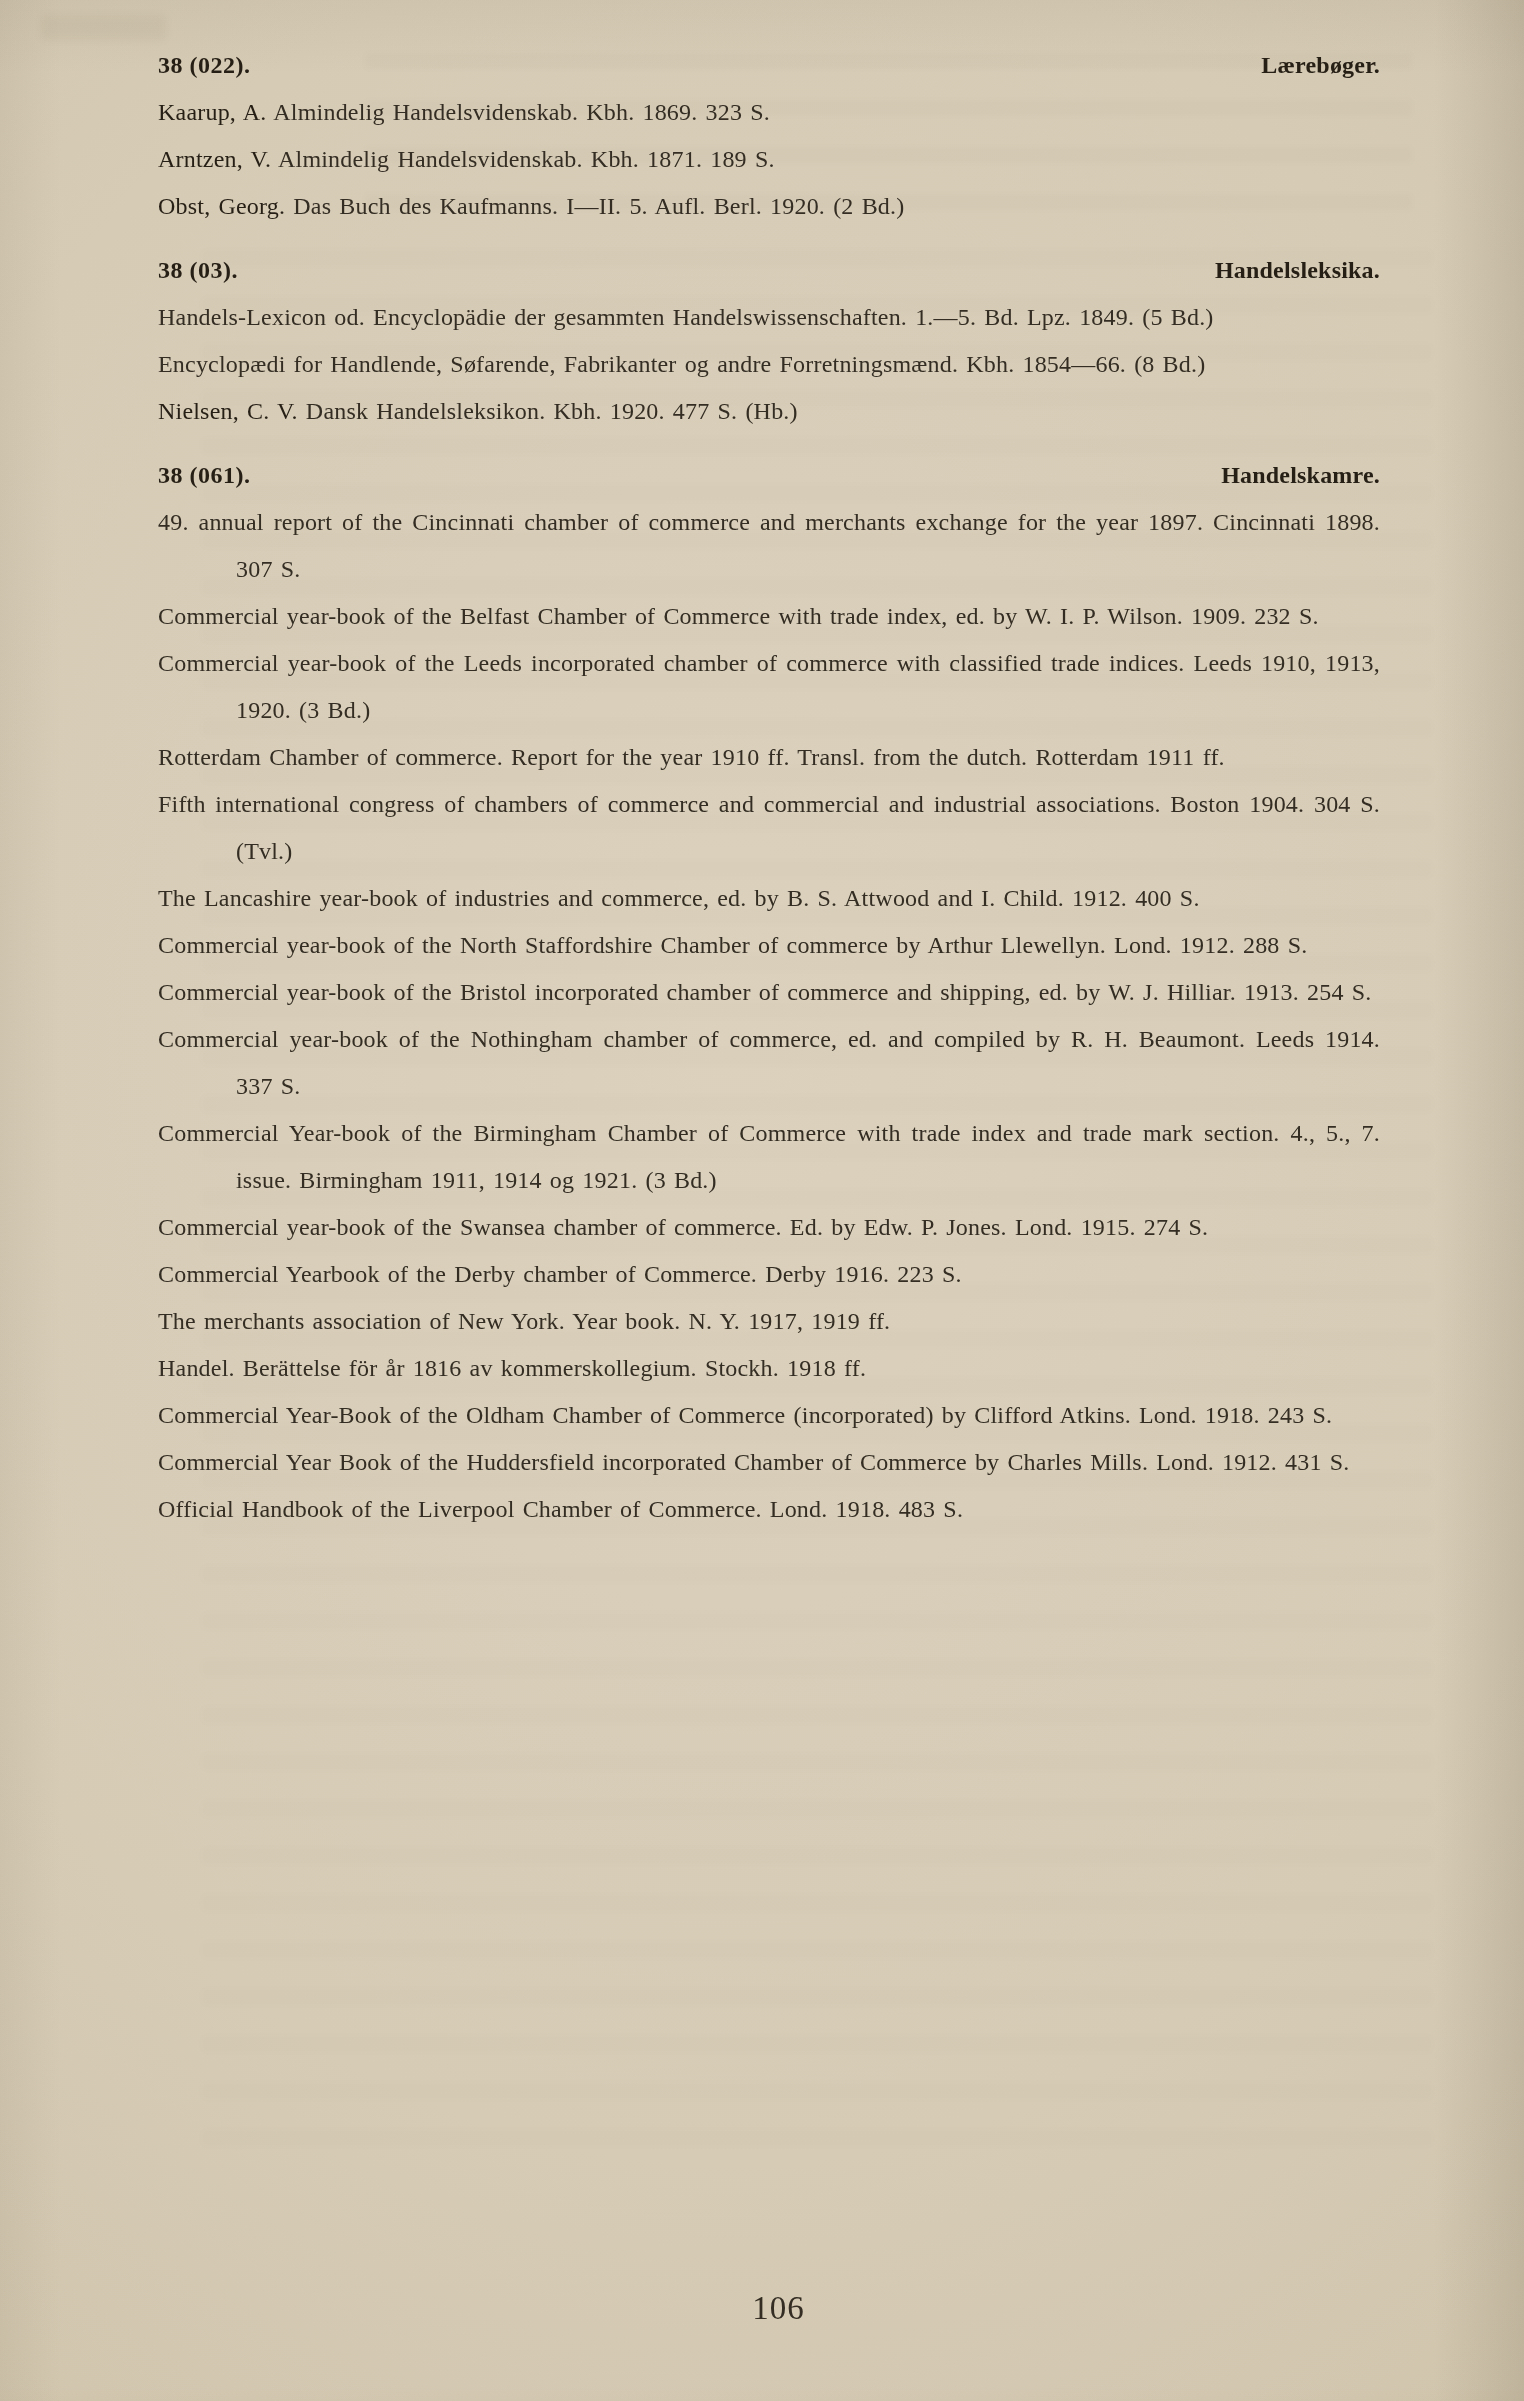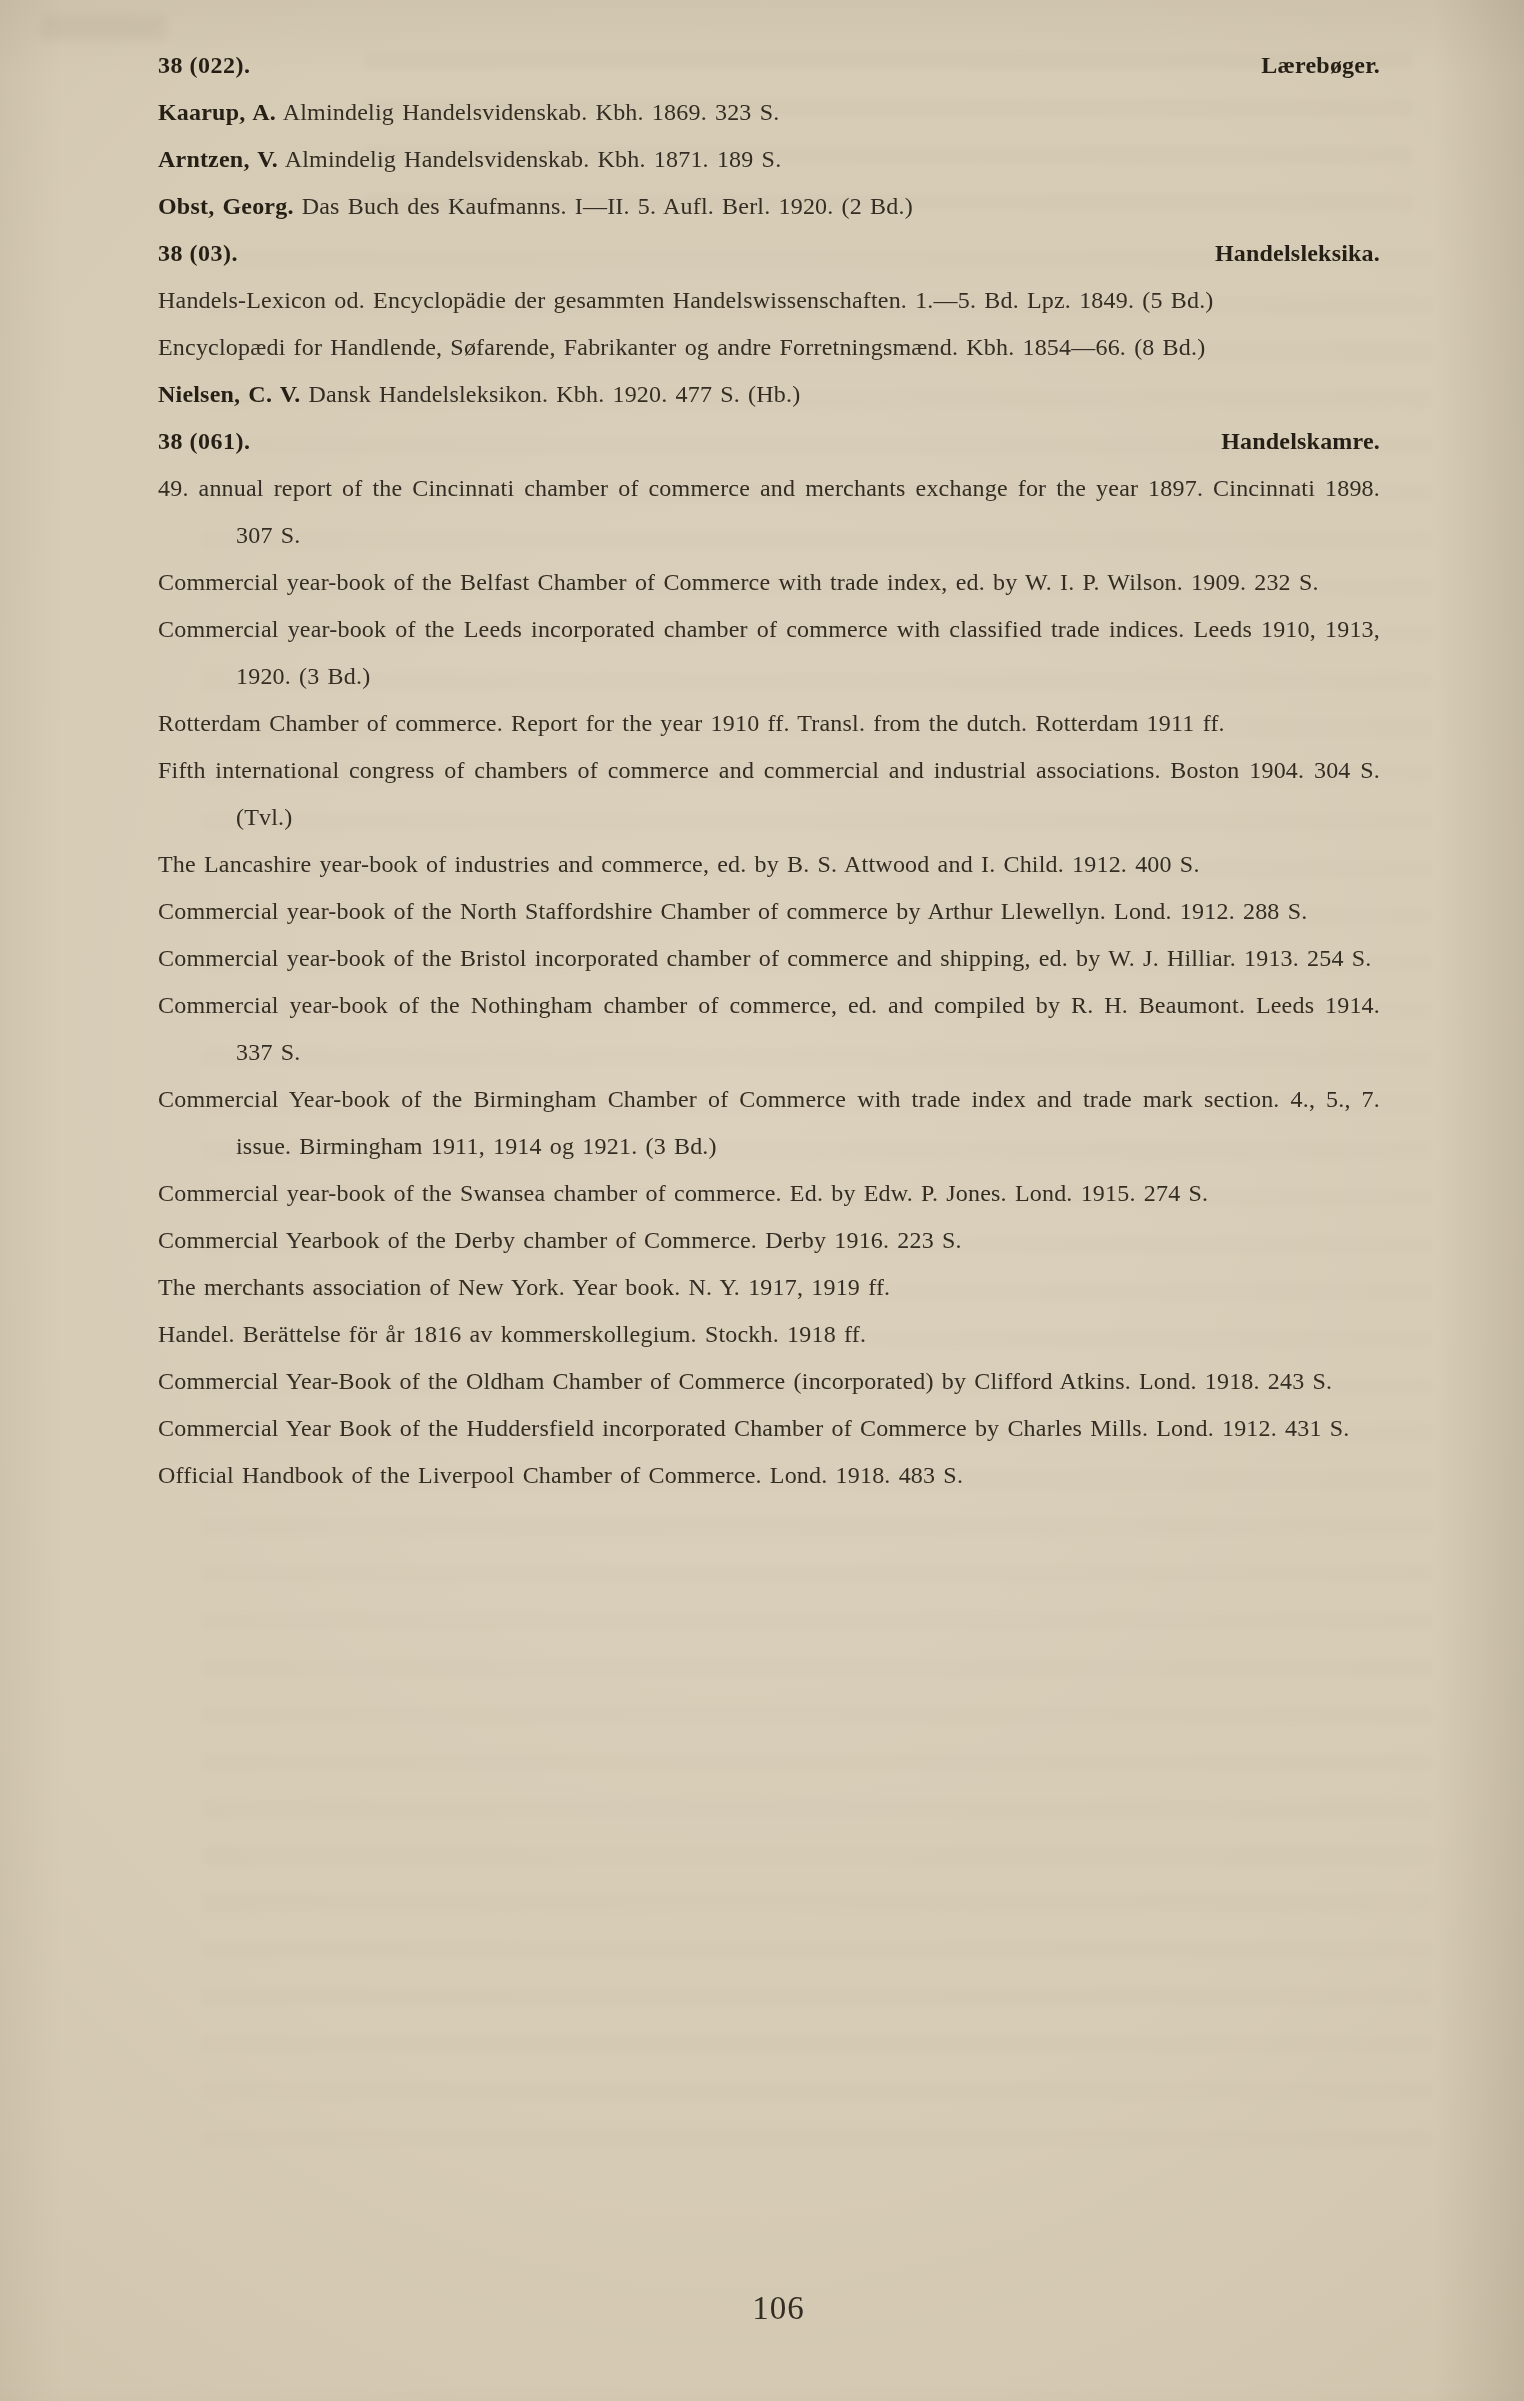--- a/index.html
+++ b/index.html
@@ -33,27 +33,27 @@
   }
   .content {
     position: absolute; left: 158px; top: 42px; width: 1222px;
     color: #342d23; font-size: 24px; line-height: 47px; letter-spacing: 0.2px;
   }
   .section-head {
     display: flex; justify-content: space-between; align-items: baseline;
     font-weight: 700; color: #261f15;
   }
   .section-head .code { letter-spacing: 0.5px; }
-  .section + .section { margin-top: 0; }
+  .section + .section { margin-top: 17px; }
   .entry {
     margin: 0; text-align: justify;
     padding-left: 78px; text-indent: -78px;
     word-spacing: 1.9px;
   }
-  .lead { font-weight: 700; color: #261f15; }
+  .lead { font-weight: 400; color: #261f15; }
   .page-number {
     position: absolute; left: 16px; width: 100%; top: 2290px;
     text-align: center; font-size: 33px; color: #342d23; letter-spacing: 1px;
   }
 </style>
 </head>
 <body>
 
 <div class="page">
 

